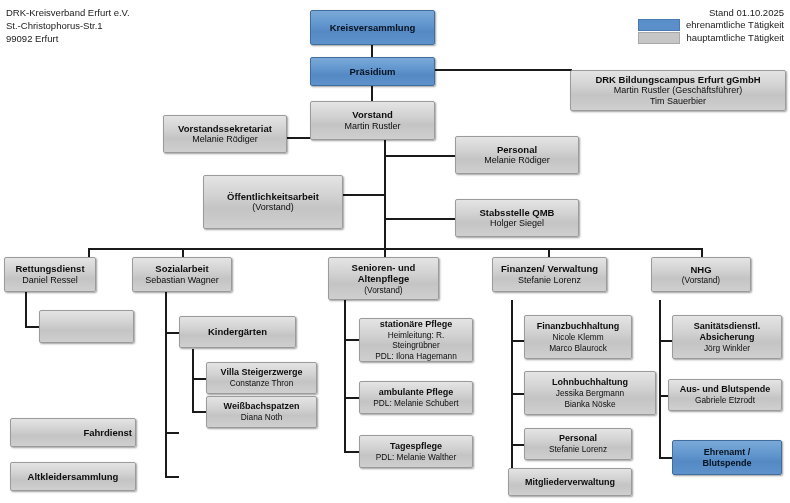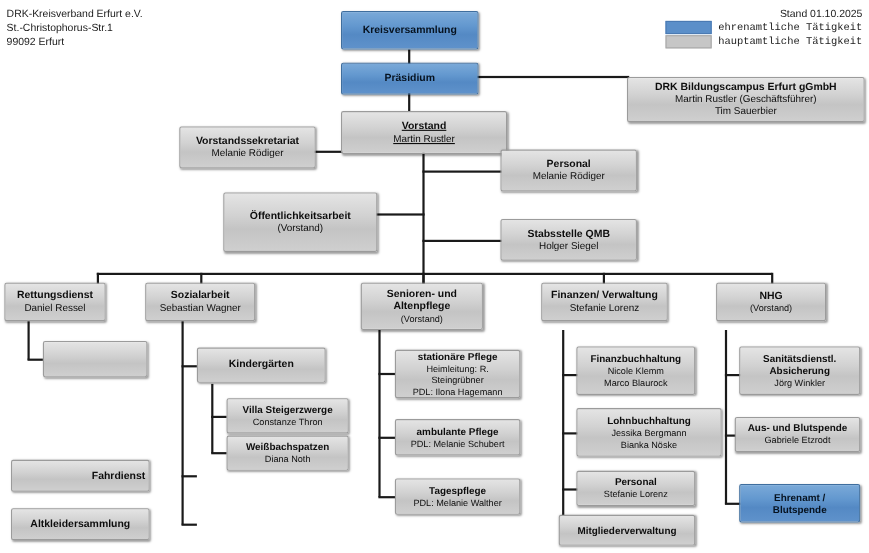--- a/index.html
+++ b/index.html
@@ -32,21 +32,20 @@
     line-height:13px;
     color:#1a1a1a;
     text-align:right;
   }
   .legend{
     position:absolute;
     right:6px; top:19px;
     font-size:9.5px;
     line-height:12px;
     color:#1a1a1a;
-    font-family:Liberation Mono, monospace;
   }
   .legend-row{
     display:flex;
     align-items:center;
     justify-content:flex-end;
     height:12px;
     margin-bottom:1px;
   }
   .legend-swatch{
     width:40px;height:10px;
@@ -171,21 +170,21 @@
   <div class="box blue" style="left:310px;top:57px;width:125px;height:29px;">
     <span class="t1">Präsidium</span>
   </div>
 
   <div class="box grey" style="left:570px;top:70px;width:216px;height:41px;">
     <span class="t1">DRK Bildungscampus Erfurt gGmbH</span>
     <span class="t2">Martin Rustler (Geschäftsführer)</span>
     <span class="t2">Tim Sauerbier</span>
   </div>
 
-  <div class="box grey" style="left:310px;top:101px;width:151px;height:39px;text-decoration:underline;">
+  <div class="box grey" style="left:310px;top:101px;width:125px;height:39px;">
     <span class="t1">Vorstand</span>
     <span class="t2">Martin Rustler</span>
   </div>
 
   <div class="box grey" style="left:163px;top:115px;width:124px;height:38px;">
     <span class="t1">Vorstandssekretariat</span>
     <span class="t2">Melanie Rödiger</span>
   </div>
 
   <div class="box grey" style="left:203px;top:175px;width:140px;height:54px;">

